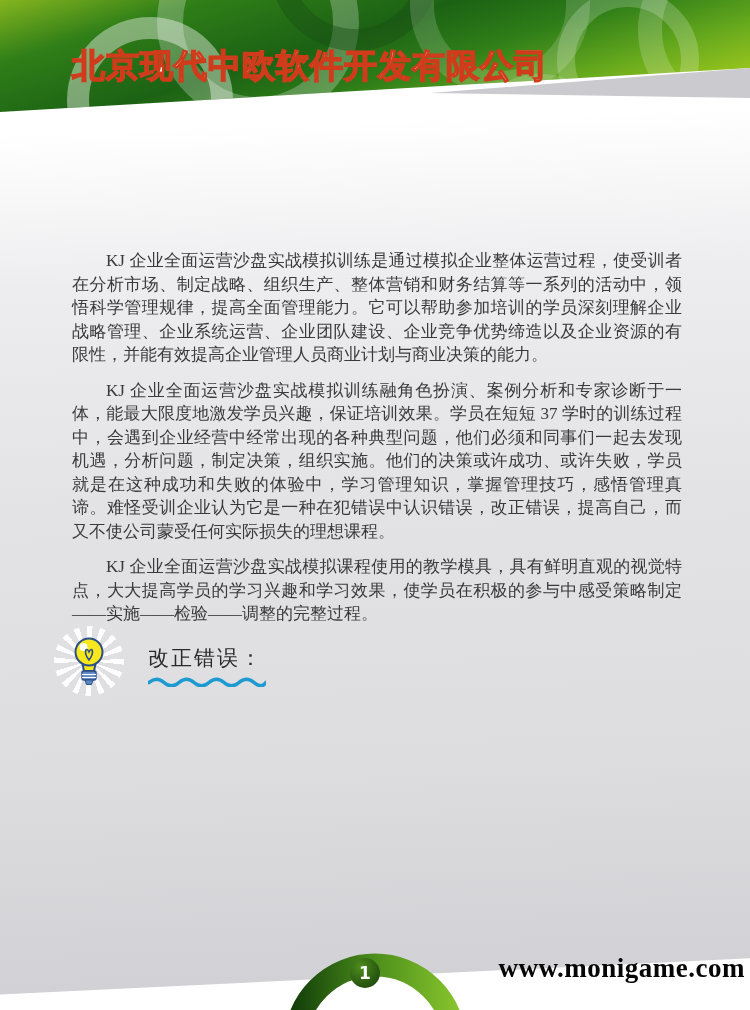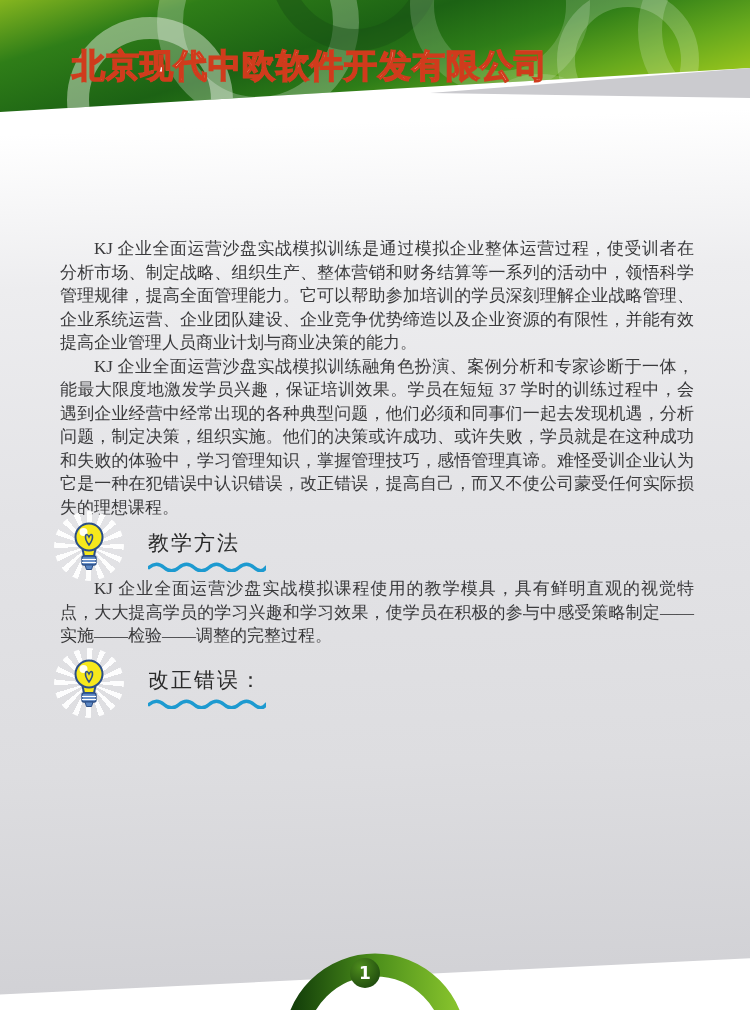--- a/index.html
+++ b/index.html
@@ -17,21 +17,21 @@
         -webkit-text-stroke:1.4px #d03b1c;
         text-shadow:0 0 1px #d03b1c;}
 
   
   .doc-title{position:absolute;left:130px;right:30px;top:152px;z-index:4;
         text-align:center;font-family:"DejaVu Sans","Liberation Sans",sans-serif;
         font-size:29px;font-weight:bold;color:#141414;letter-spacing:0.5px;}
 
   
   .content{position:absolute;left:60px;top:237px;width:634px;z-index:3;}
-  .para{margin:0;font-size:17px;line-height:23.5px;color:#3a3a3c;
+  .para{margin:12px;font-size:17px;line-height:23.5px;color:#3a3a3c;
         text-align:justify;text-indent:2em;}
 
   .section-head{position:relative;height:48px;margin:4px 0 6px 0;}
   .burst{position:absolute;left:-6px;top:-12px;width:70px;height:70px;border-radius:50%;
         background:repeating-conic-gradient(from -4deg,rgba(255,255,255,0.95) 0deg 10deg,rgba(255,255,255,0) 10deg 22.5deg);
         display:flex;align-items:center;justify-content:center;}
   .head-text{position:absolute;left:88px;top:6px;
         font-family:"Liberation Sans","DejaVu Sans",sans-serif;
         font-size:21px;font-weight:500;color:#2a2a2a;letter-spacing:2px;}
   .wave{position:absolute;left:88px;top:37px;}
@@ -79,38 +79,20 @@
   </svg>
 
   <div class="company-name">北京现代中欧软件开发有限公司</div>
 
 
   <div class="content">
 
     <p class="para">KJ 企业全面运营沙盘实战模拟训练是通过模拟企业整体运营过程，使受训者在分析市场、制定战略、组织生产、整体营销和财务结算等一系列的活动中，领悟科学管理规律，提高全面管理能力。它可以帮助参加培训的学员深刻理解企业战略管理、企业系统运营、企业团队建设、企业竞争优势缔造以及企业资源的有限性，并能有效提高企业管理人员商业计划与商业决策的能力。</p>
     <p class="para">KJ 企业全面运营沙盘实战模拟训练融角色扮演、案例分析和专家诊断于一体，能最大限度地激发学员兴趣，保证培训效果。学员在短短 37 学时的训练过程中，会遇到企业经营中经常出现的各种典型问题，他们必须和同事们一起去发现机遇，分析问题，制定决策，组织实施。他们的决策或许成功、或许失败，学员就是在这种成功和失败的体验中，学习管理知识，掌握管理技巧，感悟管理真谛。难怪受训企业认为它是一种在犯错误中认识错误，改正错误，提高自己，而又不使公司蒙受任何实际损失的理想课程。</p>
 
-    <div class="section-head">
-      <div class="burst">
-        <svg width="40" height="52" viewBox="0 0 40 52">
-          <path d="M12.5,24 L27.5,24 L25,36 L15,36 Z" fill="#f6e81c" stroke="#2c4f87" stroke-width="2" stroke-linejoin="round"></path>
-          <circle cx="20" cy="17" r="13.5" fill="#f6e81c" stroke="#2c4f87" stroke-width="2"></circle>
-          <circle cx="14.5" cy="12" r="4" fill="#ffffff" opacity="0.95"></circle>
-          <path d="M20,25 C14,17 17,11 20,17 C23,11 26,17 20,25 Z" fill="none" stroke="#2c4f87" stroke-width="1.6"></path>
-          <rect x="13" y="36" width="14" height="9" rx="2" fill="#5b86c2" stroke="#2c4f87" stroke-width="1.4"></rect>
-          <line x1="13" y1="39.5" x2="27" y2="39.5" stroke="#ffffff" stroke-width="1.2"></line>
-          <line x1="13" y1="42.5" x2="27" y2="42.5" stroke="#ffffff" stroke-width="1.2"></line>
-          <path d="M16,45 h8 l-1.5,4.5 h-5 Z" fill="#5b86c2" stroke="#2c4f87" stroke-width="1"></path>
-        </svg>
-      </div>
-      <span class="head-text">教学方法</span>
-      <svg class="wave" width="118" height="12" viewBox="0 0 118 12">
-        <path d="M1,7.5 Q8.5,1 16,7.5 T31,7.5 T46,7.5 T61,7.5 T76,7.5 T91,7.5 T106,7.5 T118,7.5" fill="none" stroke="#1d9ad0" stroke-width="3.6" stroke-linecap="round"></path>
-      </svg>
-    </div>
 
     <p class="para">KJ 企业全面运营沙盘实战模拟课程使用的教学模具，具有鲜明直观的视觉特点，大大提高学员的学习兴趣和学习效果，使学员在积极的参与中感受策略制定——实施——检验——调整的完整过程。</p>
 
     <div class="section-head" style="margin-top:12px;">
       <div class="burst">
         <svg width="40" height="52" viewBox="0 0 40 52">
           <path d="M12.5,24 L27.5,24 L25,36 L15,36 Z" fill="#f6e81c" stroke="#2c4f87" stroke-width="2" stroke-linejoin="round"></path>
           <circle cx="20" cy="17" r="13.5" fill="#f6e81c" stroke="#2c4f87" stroke-width="2"></circle>
           <circle cx="14.5" cy="12" r="4" fill="#ffffff" opacity="0.95"></circle>
           <path d="M20,25 C14,17 17,11 20,17 C23,11 26,17 20,25 Z" fill="none" stroke="#2c4f87" stroke-width="1.6"></path>
@@ -141,14 +123,15 @@
           <stop offset="0" stop-color="#4e8d1d"></stop>
           <stop offset="1" stop-color="#173f0b"></stop>
         </radialGradient>
       </defs>
       <circle cx="92" cy="97" r="80" fill="none" stroke="url(#rg)" stroke-width="23"></circle>
       <circle cx="82" cy="25" r="15" fill="url(#badge)"></circle>
       <text x="82" y="31" text-anchor="middle" font-family="DejaVu Sans, sans-serif" font-size="17" font-weight="bold" fill="#ffffff">1</text>
     </svg>
   </div>
 
+  <div class="website">www.monigame.com</div>
 
 </div>
 
 </body></html>

